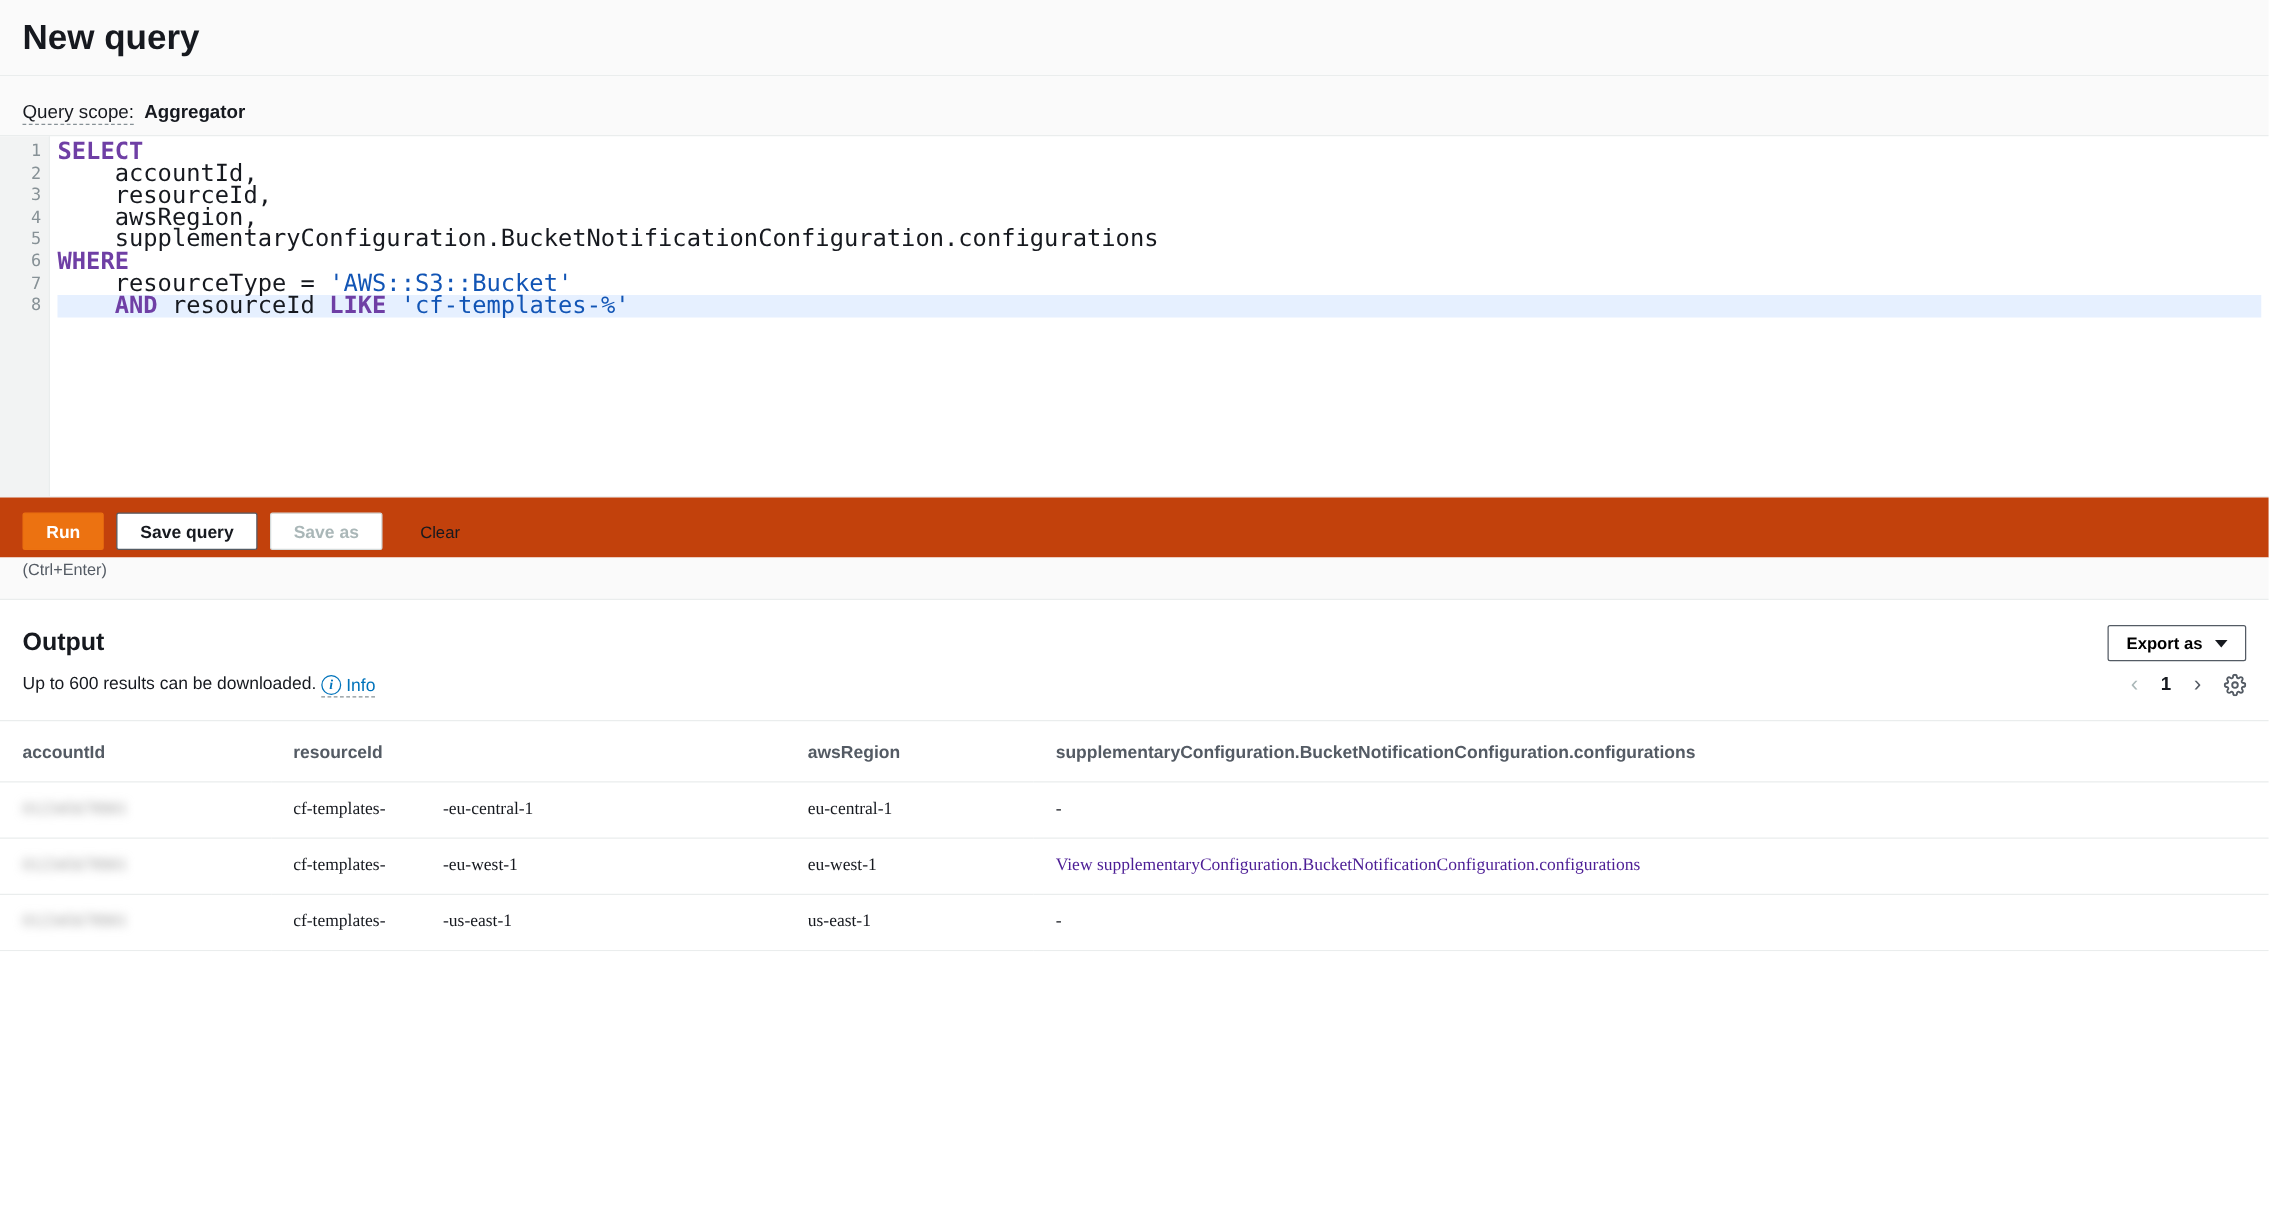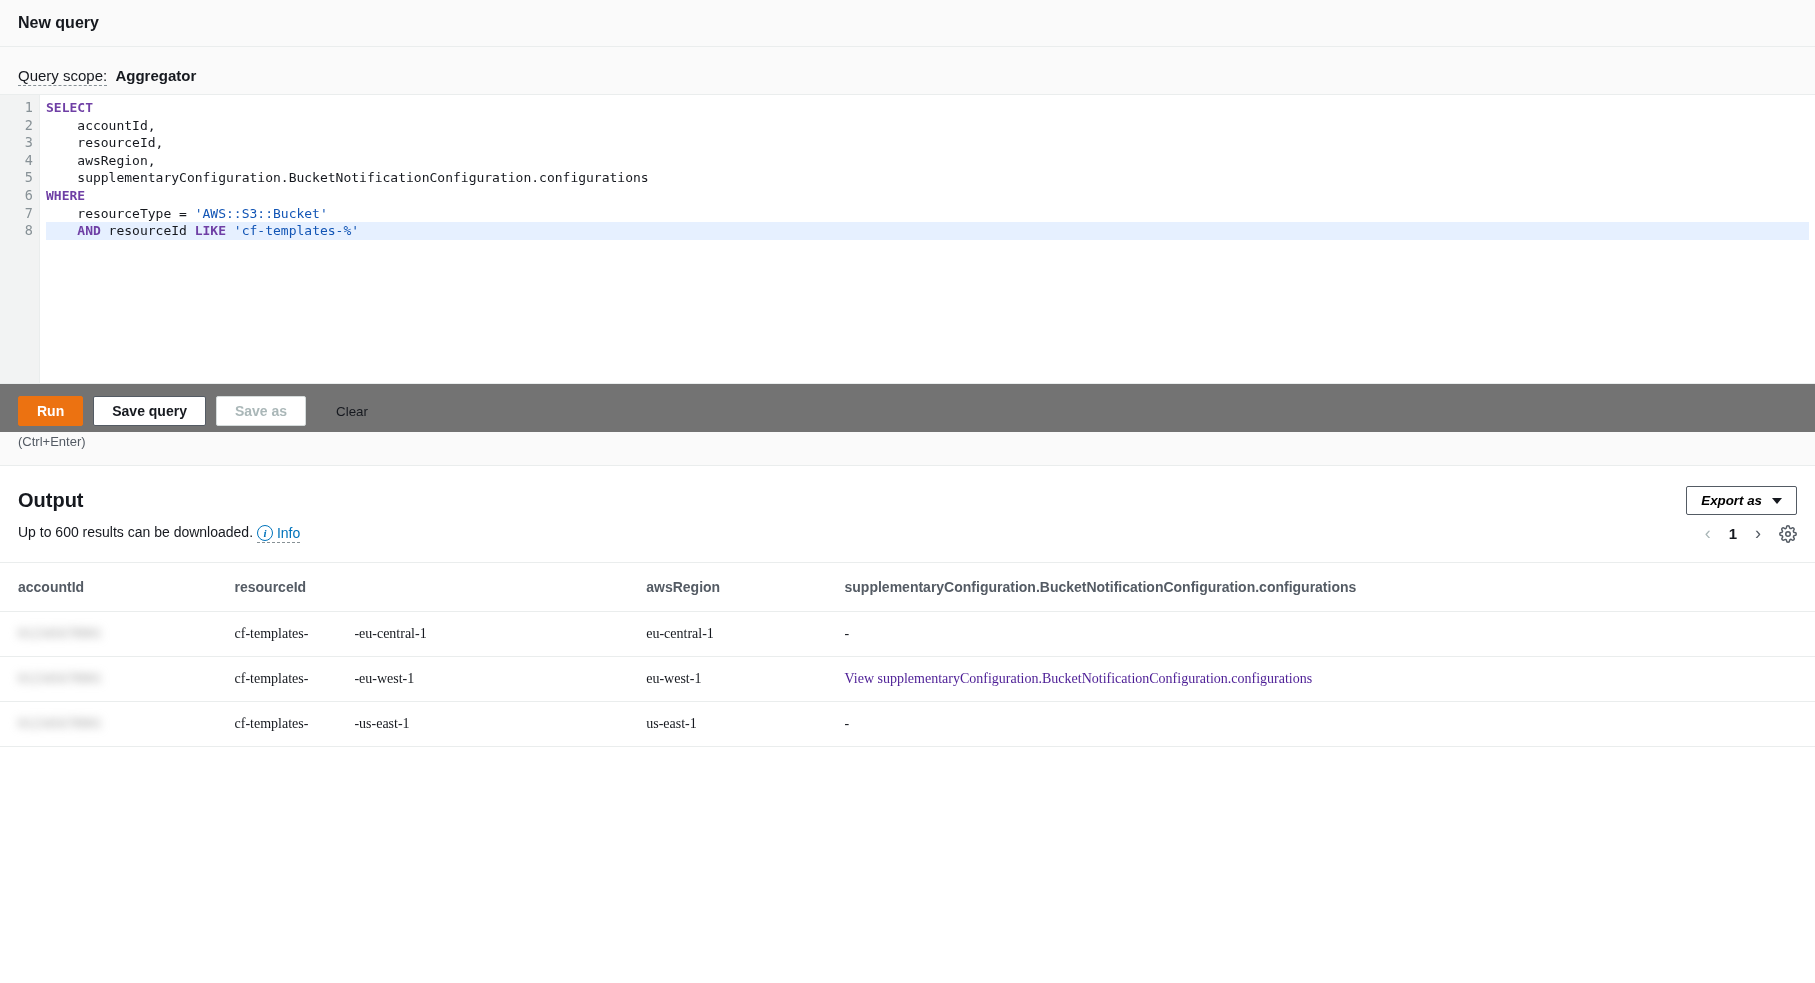--- a/index.html
+++ b/index.html
@@ -9,21 +9,21 @@
     color: #16191f;
     background: #ffffff;
   }
 
   .header-bar {
     padding: 14px 18px 14px 18px;
     border-bottom: 1px solid #eaeded;
     background: #fafafa;
   }
   .header-bar h1 {
-    font-size: 16px;
+    font-size: 28px;
     font-weight: 700;
   }
 
   .scope-bar {
     padding: 20px 18px 10px 18px;
     background: #fafafa;
     font-size: 15px;
   }
   .scope-label {
     border-bottom: 1px dashed #879196;
@@ -51,37 +51,37 @@
     color: #879196;
     font-family: Consolas, Monaco, monospace;
     font-size: 13.5px;
     line-height: 17.6px;
     user-select: none;
   }
   .code {
     flex: 1;
     padding: 4px 6px;
     font-family: Consolas, Monaco, monospace;
-    font-size: 13px;
+    font-size: 19px;
     line-height: 17.6px;
     white-space: pre;
     overflow: auto;
   }
   .code-line { display:block; }
   .hl { background: #e6f0ff; }
   .kw  { color: #6f3fa5; font-weight: 600; }
   .str { color: #1255b5; }
 
   
   .action-bar {
     display: flex;
     align-items: center;
     gap: 10px;
     padding: 12px 18px 6px 18px;
-    background: #737373;
+    background: #c2410c;
   }
   .btn {
     padding: 6px 18px;
     font-size: 14px;
     border-radius: 2px;
     cursor: pointer;
     font-weight: 700;
     border: 1px solid transparent;
     background: #fff;
   }
@@ -200,21 +200,20 @@
   .dropdown-btn {
     display: inline-flex;
     align-items: center;
     gap: 10px;
     padding: 6px 14px;
     border: 1px solid #545b64;
     background: #fff;
     font-weight: 700;
     cursor: pointer;
     border-radius: 2px;
-    font-style: italic;
   }
   .caret-down {
     width: 0; height: 0;
     border-left: 5px solid transparent;
     border-right: 5px solid transparent;
     border-top: 6px solid #16191f;
   }
 </style>
 </head>
 <body>

